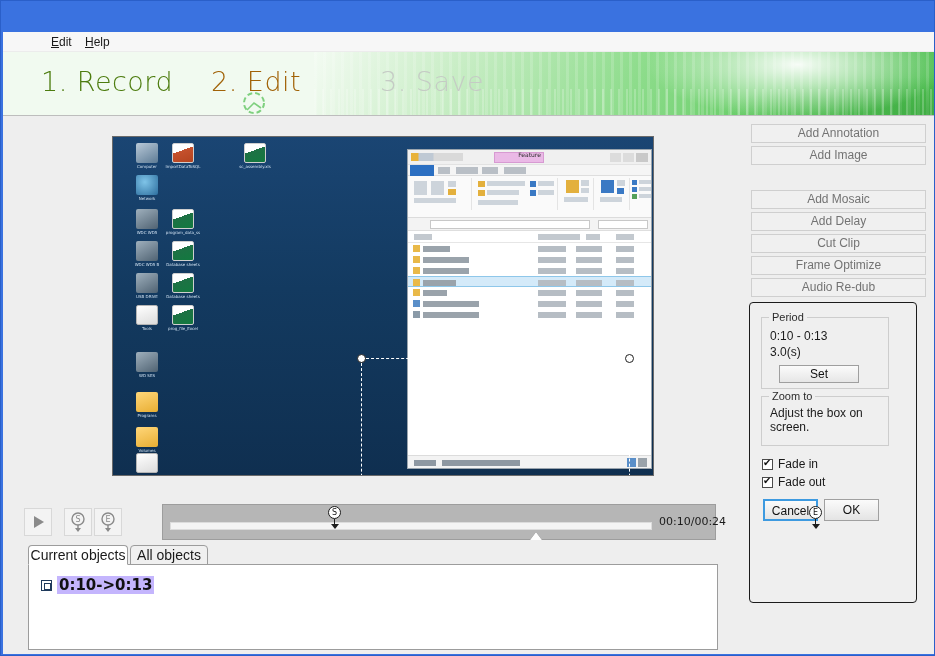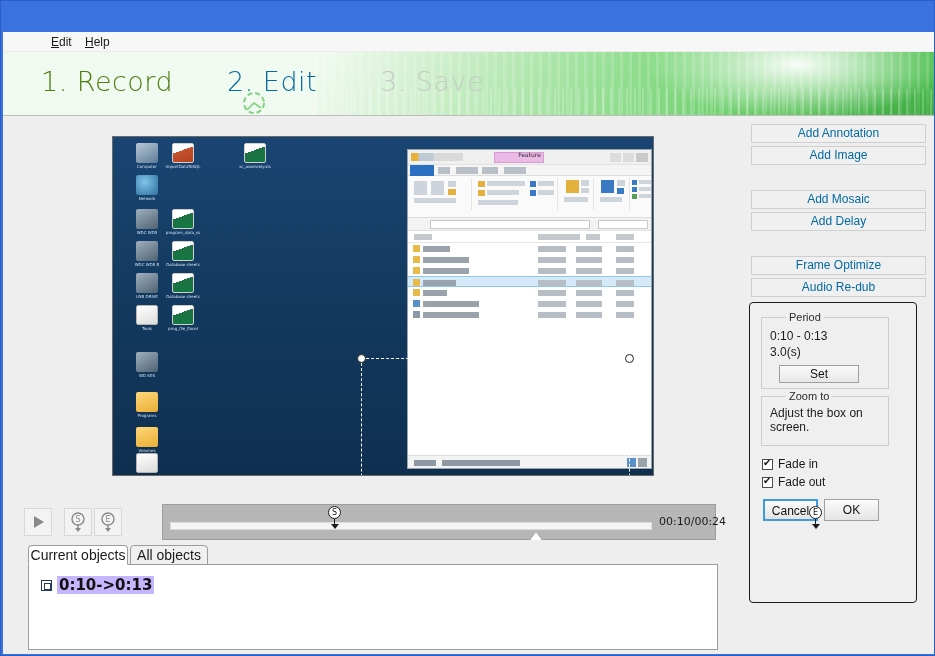--- a/index.html
+++ b/index.html
@@ -95,21 +95,21 @@
     position: absolute; left: 0; bottom: 0; width: 100%; height: 26px;
     background: repeating-linear-gradient(90deg, rgba(255,255,255,.22) 0px, rgba(255,255,255,.22) 2px, rgba(0,0,0,0) 2px, rgba(0,0,0,0) 8px);
   }
   .step {
     position: absolute; top: 14px;
     font-size: 27px; letter-spacing: .5px;
     font-family: "DejaVu Sans", sans-serif;
     font-weight: 300;
   }
   #step-record { left: 38px; color: #4d7c0f; }
-  #step-edit   { left: 224px; color: #0369a1; z-index: 3; }
+  #step-edit   { left: 208px; color: #a16207; z-index: 3; }
   #step-save   { left: 377px; color: #c5cbc5; }
   #step-edit-deco {
     position: absolute; left: 236px; top: 36px;
     width: 30px; height: 30px; z-index: 2;
   }
 
   
   #body-area {
     position: absolute; left: 2px; top: 114px;
     width: 931px; height: 539px;
@@ -204,38 +204,38 @@
     background: #ffffff; border: 1px solid #202020;
     border-radius: 50%;
   }
   .zh-tl { left: -5px; top: -5px; }
   .zh-tr { right: -5px; top: -5px; }
 
   
   .tool-btn {
     position: absolute; left: 748px; width: 175px; height: 19px;
     background: #f0f0f0; border: 1px solid #cfcfcf;
-    color: #0369a1; font-size: 12px;
+    color: #737373; font-size: 12px;
     text-align: center; line-height: 17px;
   }
 
   
   #prop-panel {
     position: absolute; left: 746px; top: 186px;
     width: 168px; height: 301px;
     background: #efefef;
     border: 1px solid #1b1b1b;
     border-radius: 4px;
   }
   .grp {
     position: absolute; left: 11px; width: 128px;
     border: 1px solid #cdcdcd;
   }
   .grp > .grp-title {
-    position: absolute; left: 24px; top: -7px;
+    position: absolute; left: 7px; top: -7px;
     background: #efefef; padding: 0 3px;
     font-size: 11px; color: #2b2b2b;
   }
   #grp-period { top: 14px; height: 72px; }
   #grp-zoomto { top: 93px; height: 50px; }
   .pval { position: absolute; left: 8px; font-size: 12px; color: #1a1a1a; }
   #period-range { top: 11px; }
   #period-dur   { top: 27px; }
   #zoomto-text  { position:absolute; left: 8px; top: 9px; width:114px;
                   font-size: 12px; color:#1a1a1a; line-height:14px; }
@@ -567,20 +567,21 @@
         <div class="zhandle zh-tl"></div>
         <div class="zhandle zh-tr"></div>
 
       </div>
     </div>
 
     <div class="tool-btn" style="top:8px">Add Annotation</div>
     <div class="tool-btn" style="top:30px">Add Image</div>
     <div class="tool-btn" style="top:74px">Add Mosaic</div>
     <div class="tool-btn" style="top:96px">Add Delay</div>
+    <div class="tool-btn" style="top:118px">Cut Clip</div>
     <div class="tool-btn" style="top:140px">Frame Optimize</div>
     <div class="tool-btn" style="top:162px">Audio Re-dub</div>
 
     <div id="prop-panel">
       <div class="grp" id="grp-period">
         <div class="grp-title">Period</div>
         <div class="pval" id="period-range">0:10 - 0:13</div>
         <div class="pval" id="period-dur">3.0(s)</div>
         <div id="btn-set">Set</div>
       </div>

